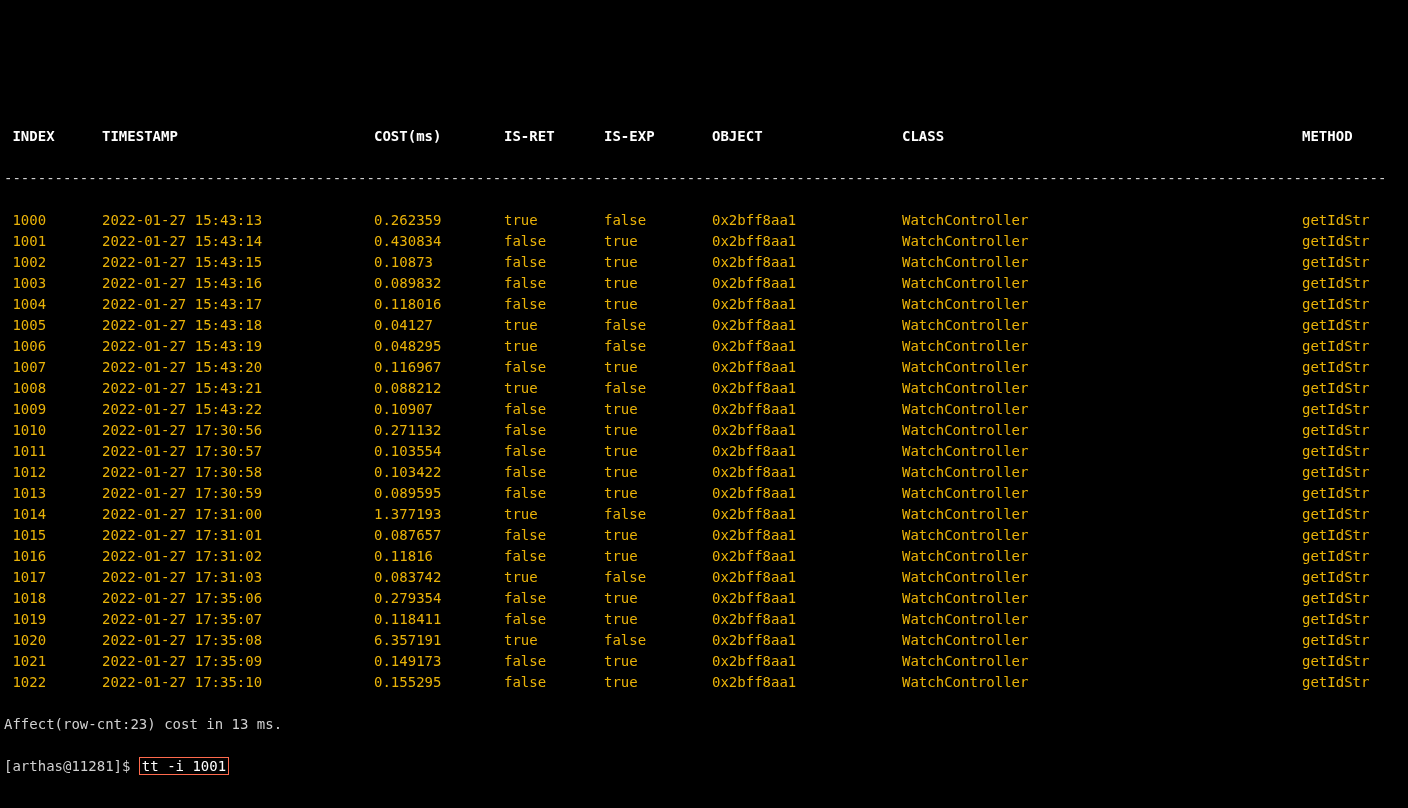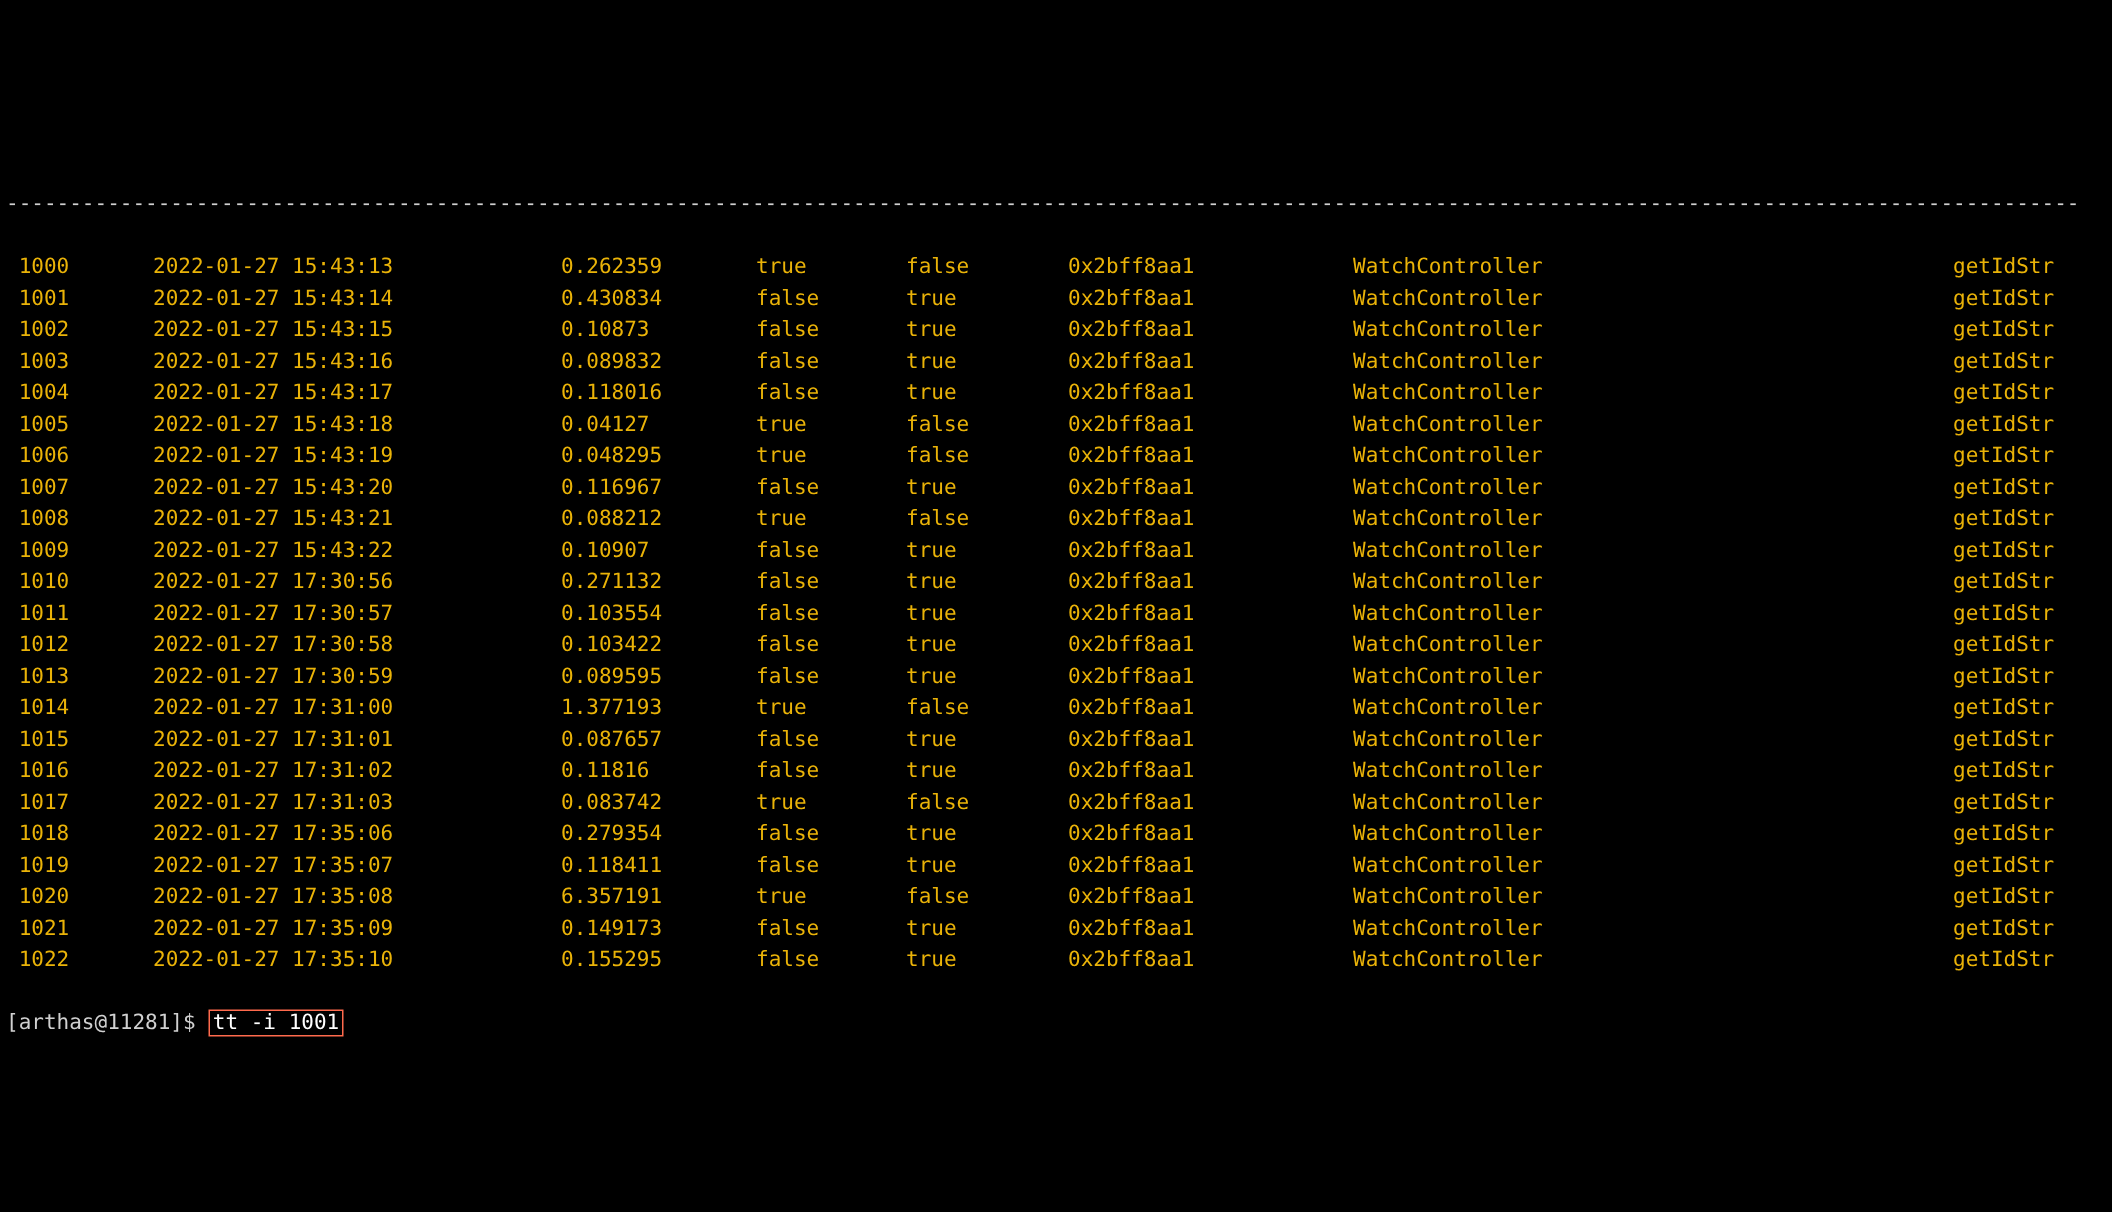--- a/index.html
+++ b/index.html
@@ -48,21 +48,23 @@
   .col-object { display:inline-block; width: 190px; }
   .col-class  { display:inline-block; width: 400px; }
   .col-method { display:inline-block; }
 </style>
 </head>
 <body>
 <div class="term">
 
 
 
+<div class="header-row"><span class="col-index"> INDEX</span><span class="col-ts">TIMESTAMP</span><span class="col-cost">COST(ms)</span><span class="col-isret">IS-RET</span><span class="col-isexp">IS-EXP</span><span class="col-object">OBJECT</span><span class="col-class">CLASS</span><span class="col-method">METHOD</span></div>
 <div class="dash-line">--------------------------------------------------------------------------------------------------------------------------------------------------------------------</div>
 <div id="rows-container"><div class="row-line"><span class="col-index"> 1000</span><span class="col-ts">2022-01-27 15:43:13</span><span class="col-cost">0.262359</span><span class="col-isret">true</span><span class="col-isexp">false</span><span class="col-object">0x2bff8aa1</span><span class="col-class">WatchController</span><span class="col-method">getIdStr</span></div><div class="row-line"><span class="col-index"> 1001</span><span class="col-ts">2022-01-27 15:43:14</span><span class="col-cost">0.430834</span><span class="col-isret">false</span><span class="col-isexp">true</span><span class="col-object">0x2bff8aa1</span><span class="col-class">WatchController</span><span class="col-method">getIdStr</span></div><div class="row-line"><span class="col-index"> 1002</span><span class="col-ts">2022-01-27 15:43:15</span><span class="col-cost">0.10873</span><span class="col-isret">false</span><span class="col-isexp">true</span><span class="col-object">0x2bff8aa1</span><span class="col-class">WatchController</span><span class="col-method">getIdStr</span></div><div class="row-line"><span class="col-index"> 1003</span><span class="col-ts">2022-01-27 15:43:16</span><span class="col-cost">0.089832</span><span class="col-isret">false</span><span class="col-isexp">true</span><span class="col-object">0x2bff8aa1</span><span class="col-class">WatchController</span><span class="col-method">getIdStr</span></div><div class="row-line"><span class="col-index"> 1004</span><span class="col-ts">2022-01-27 15:43:17</span><span class="col-cost">0.118016</span><span class="col-isret">false</span><span class="col-isexp">true</span><span class="col-object">0x2bff8aa1</span><span class="col-class">WatchController</span><span class="col-method">getIdStr</span></div><div class="row-line"><span class="col-index"> 1005</span><span class="col-ts">2022-01-27 15:43:18</span><span class="col-cost">0.04127</span><span class="col-isret">true</span><span class="col-isexp">false</span><span class="col-object">0x2bff8aa1</span><span class="col-class">WatchController</span><span class="col-method">getIdStr</span></div><div class="row-line"><span class="col-index"> 1006</span><span class="col-ts">2022-01-27 15:43:19</span><span class="col-cost">0.048295</span><span class="col-isret">true</span><span class="col-isexp">false</span><span class="col-object">0x2bff8aa1</span><span class="col-class">WatchController</span><span class="col-method">getIdStr</span></div><div class="row-line"><span class="col-index"> 1007</span><span class="col-ts">2022-01-27 15:43:20</span><span class="col-cost">0.116967</span><span class="col-isret">false</span><span class="col-isexp">true</span><span class="col-object">0x2bff8aa1</span><span class="col-class">WatchController</span><span class="col-method">getIdStr</span></div><div class="row-line"><span class="col-index"> 1008</span><span class="col-ts">2022-01-27 15:43:21</span><span class="col-cost">0.088212</span><span class="col-isret">true</span><span class="col-isexp">false</span><span class="col-object">0x2bff8aa1</span><span class="col-class">WatchController</span><span class="col-method">getIdStr</span></div><div class="row-line"><span class="col-index"> 1009</span><span class="col-ts">2022-01-27 15:43:22</span><span class="col-cost">0.10907</span><span class="col-isret">false</span><span class="col-isexp">true</span><span class="col-object">0x2bff8aa1</span><span class="col-class">WatchController</span><span class="col-method">getIdStr</span></div><div class="row-line"><span class="col-index"> 1010</span><span class="col-ts">2022-01-27 17:30:56</span><span class="col-cost">0.271132</span><span class="col-isret">false</span><span class="col-isexp">true</span><span class="col-object">0x2bff8aa1</span><span class="col-class">WatchController</span><span class="col-method">getIdStr</span></div><div class="row-line"><span class="col-index"> 1011</span><span class="col-ts">2022-01-27 17:30:57</span><span class="col-cost">0.103554</span><span class="col-isret">false</span><span class="col-isexp">true</span><span class="col-object">0x2bff8aa1</span><span class="col-class">WatchController</span><span class="col-method">getIdStr</span></div><div class="row-line"><span class="col-index"> 1012</span><span class="col-ts">2022-01-27 17:30:58</span><span class="col-cost">0.103422</span><span class="col-isret">false</span><span class="col-isexp">true</span><span class="col-object">0x2bff8aa1</span><span class="col-class">WatchController</span><span class="col-method">getIdStr</span></div><div class="row-line"><span class="col-index"> 1013</span><span class="col-ts">2022-01-27 17:30:59</span><span class="col-cost">0.089595</span><span class="col-isret">false</span><span class="col-isexp">true</span><span class="col-object">0x2bff8aa1</span><span class="col-class">WatchController</span><span class="col-method">getIdStr</span></div><div class="row-line"><span class="col-index"> 1014</span><span class="col-ts">2022-01-27 17:31:00</span><span class="col-cost">1.377193</span><span class="col-isret">true</span><span class="col-isexp">false</span><span class="col-object">0x2bff8aa1</span><span class="col-class">WatchController</span><span class="col-method">getIdStr</span></div><div class="row-line"><span class="col-index"> 1015</span><span class="col-ts">2022-01-27 17:31:01</span><span class="col-cost">0.087657</span><span class="col-isret">false</span><span class="col-isexp">true</span><span class="col-object">0x2bff8aa1</span><span class="col-class">WatchController</span><span class="col-method">getIdStr</span></div><div class="row-line"><span class="col-index"> 1016</span><span class="col-ts">2022-01-27 17:31:02</span><span class="col-cost">0.11816</span><span class="col-isret">false</span><span class="col-isexp">true</span><span class="col-object">0x2bff8aa1</span><span class="col-class">WatchController</span><span class="col-method">getIdStr</span></div><div class="row-line"><span class="col-index"> 1017</span><span class="col-ts">2022-01-27 17:31:03</span><span class="col-cost">0.083742</span><span class="col-isret">true</span><span class="col-isexp">false</span><span class="col-object">0x2bff8aa1</span><span class="col-class">WatchController</span><span class="col-method">getIdStr</span></div><div class="row-line"><span class="col-index"> 1018</span><span class="col-ts">2022-01-27 17:35:06</span><span class="col-cost">0.279354</span><span class="col-isret">false</span><span class="col-isexp">true</span><span class="col-object">0x2bff8aa1</span><span class="col-class">WatchController</span><span class="col-method">getIdStr</span></div><div class="row-line"><span class="col-index"> 1019</span><span class="col-ts">2022-01-27 17:35:07</span><span class="col-cost">0.118411</span><span class="col-isret">false</span><span class="col-isexp">true</span><span class="col-object">0x2bff8aa1</span><span class="col-class">WatchController</span><span class="col-method">getIdStr</span></div><div class="row-line"><span class="col-index"> 1020</span><span class="col-ts">2022-01-27 17:35:08</span><span class="col-cost">6.357191</span><span class="col-isret">true</span><span class="col-isexp">false</span><span class="col-object">0x2bff8aa1</span><span class="col-class">WatchController</span><span class="col-method">getIdStr</span></div><div class="row-line"><span class="col-index"> 1021</span><span class="col-ts">2022-01-27 17:35:09</span><span class="col-cost">0.149173</span><span class="col-isret">false</span><span class="col-isexp">true</span><span class="col-object">0x2bff8aa1</span><span class="col-class">WatchController</span><span class="col-method">getIdStr</span></div><div class="row-line"><span class="col-index"> 1022</span><span class="col-ts">2022-01-27 17:35:10</span><span class="col-cost">0.155295</span><span class="col-isret">false</span><span class="col-isexp">true</span><span class="col-object">0x2bff8aa1</span><span class="col-class">WatchController</span><span class="col-method">getIdStr</span></div></div>
+<div class="affect-line">Affect(row-cnt:23) cost in 13 ms.</div>
 <div><span class="prompt-user">[arthas@11281]$ </span><span class="highlight-box">tt -i 1001</span></div>
 
 
 </div>
 
 
 
 
 </body></html>

